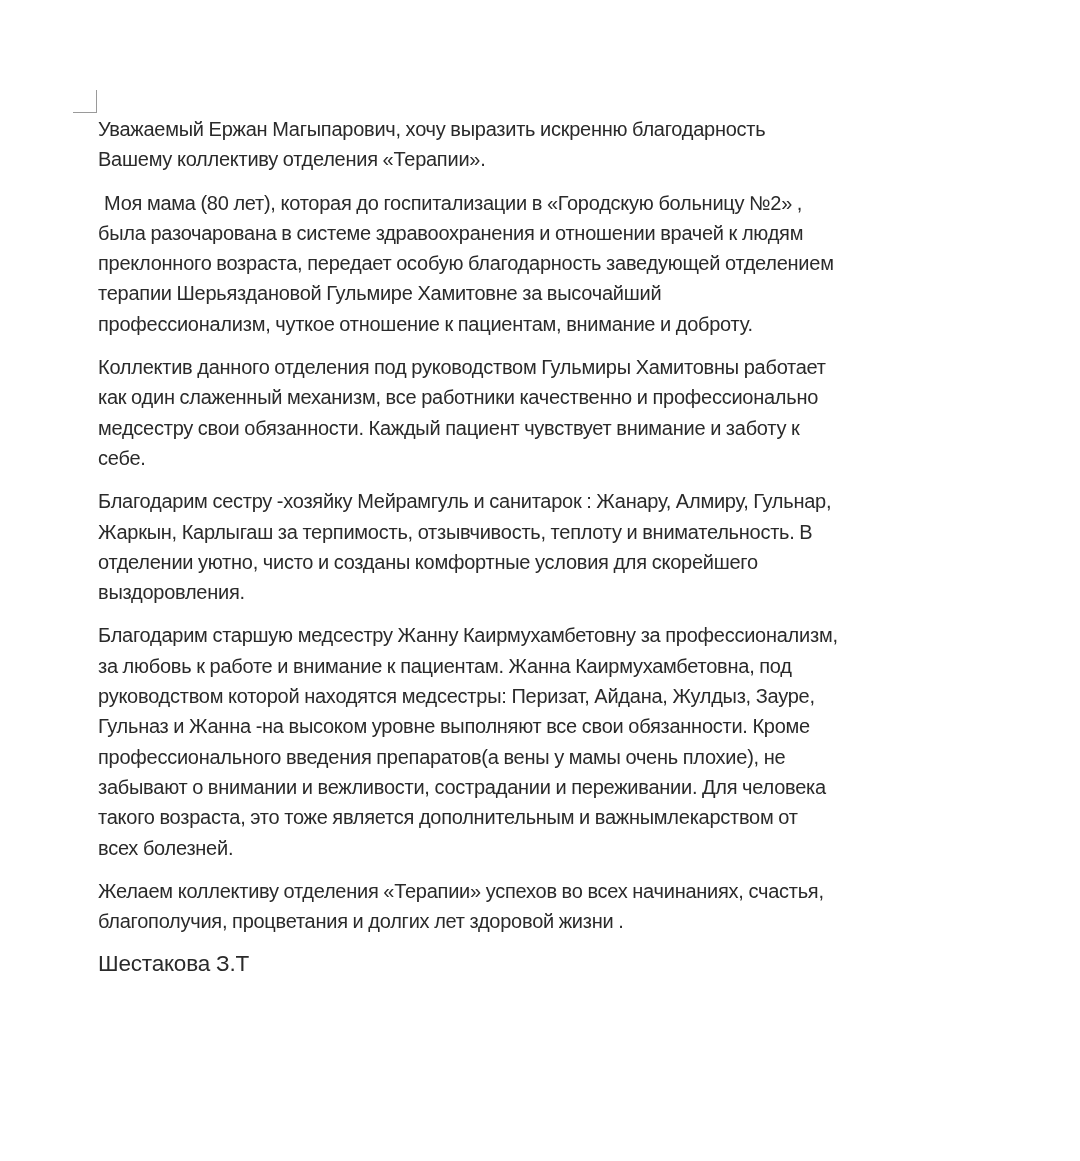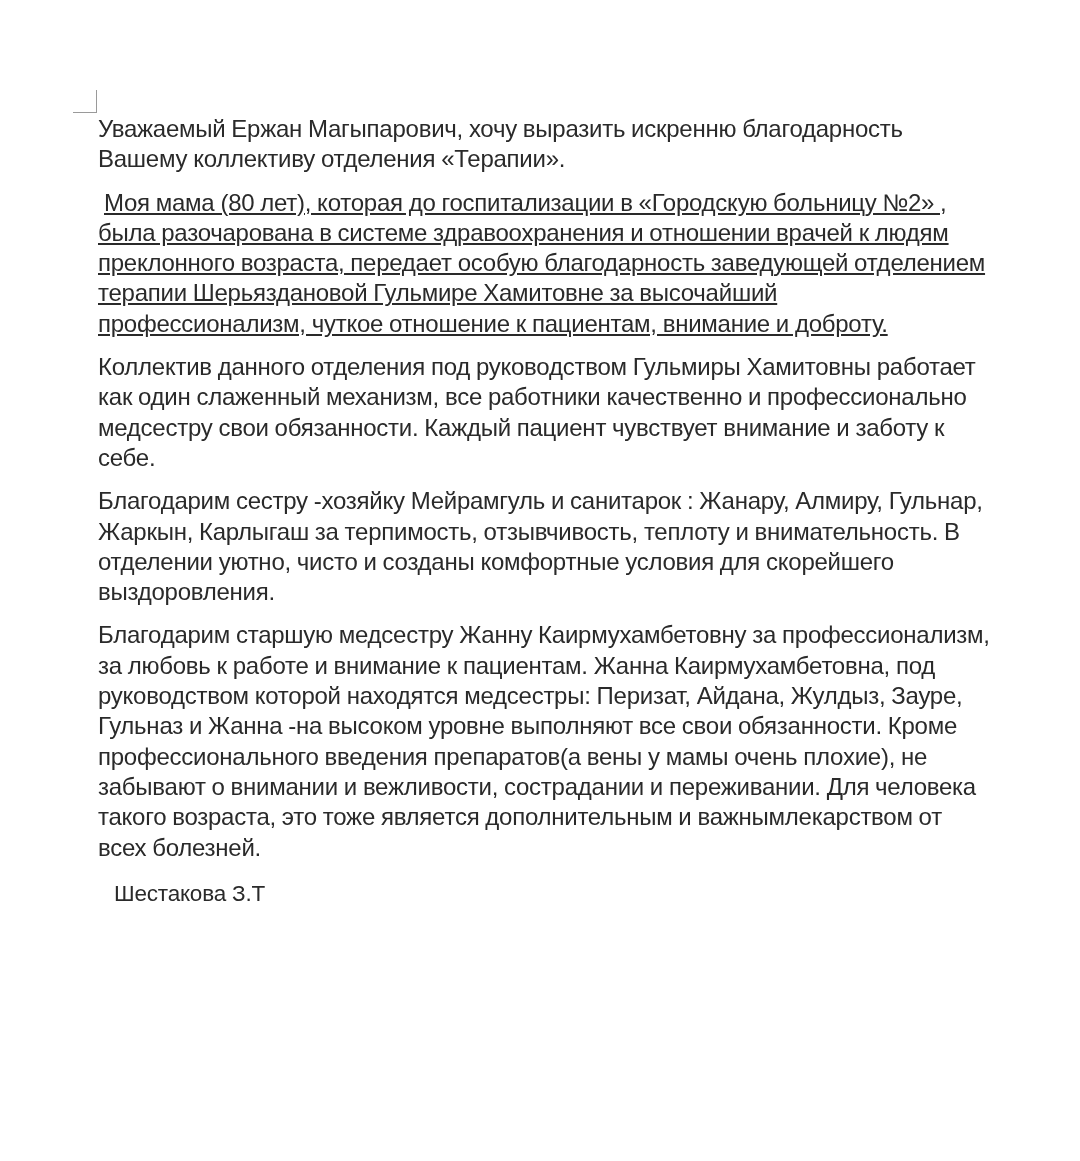--- a/index.html
+++ b/index.html
@@ -33,32 +33,31 @@
       box-sizing: border-box;
     }
     .doc {
       position: absolute;
       left: 98px;
       top: 114px;
       width: 975px;
     }
     .para {
       margin: 0 0 13px 0;
-      font-size: 24px;
+      font-size: 20px;
       line-height: 30.3px;
       letter-spacing: -0.25px;
       word-spacing: -0.5px;
       white-space: pre-line;
     }
     .para.lead {
       text-indent: 6px;
-      text-decoration: underline;
     }
     .signature {
-      margin: 16px;
+      margin: 0;
       font-size: 22.5px;
       line-height: 30px;
       letter-spacing: -0.2px;
     }
   </style>
 </head>
 <body>
 
 <div class="page">
   <div class="corner-mark"></div>
@@ -80,15 +79,17 @@
 отделении уютно, чисто и созданы комфортные условия для скорейшего
 выздоровления.</p>
     <p class="para">Благодарим старшую медсестру Жанну Каирмухамбетовну за профессионализм,
 за любовь к работе и внимание к пациентам.  Жанна Каирмухамбетовна, под
 руководством которой находятся  медсестры: Перизат, Айдана, Жулдыз, Зауре,
 Гульназ и Жанна -на высоком уровне выполняют все свои обязанности. Кроме
 профессионального введения препаратов(а вены у мамы очень плохие), не
 забывают о внимании и вежливости, сострадании и переживании. Для человека
 такого возраста, это  тоже является дополнительным и важнымлекарством от
 всех болезней.</p>
+    <p class="para">Желаем коллективу отделения «Терапии» успехов во всех начинаниях, счастья,
+благополучия, процветания и долгих лет здоровой жизни .</p>
     <p class="signature">Шестакова З.Т</p>
   </div>
 </div>
 
 </body></html>

